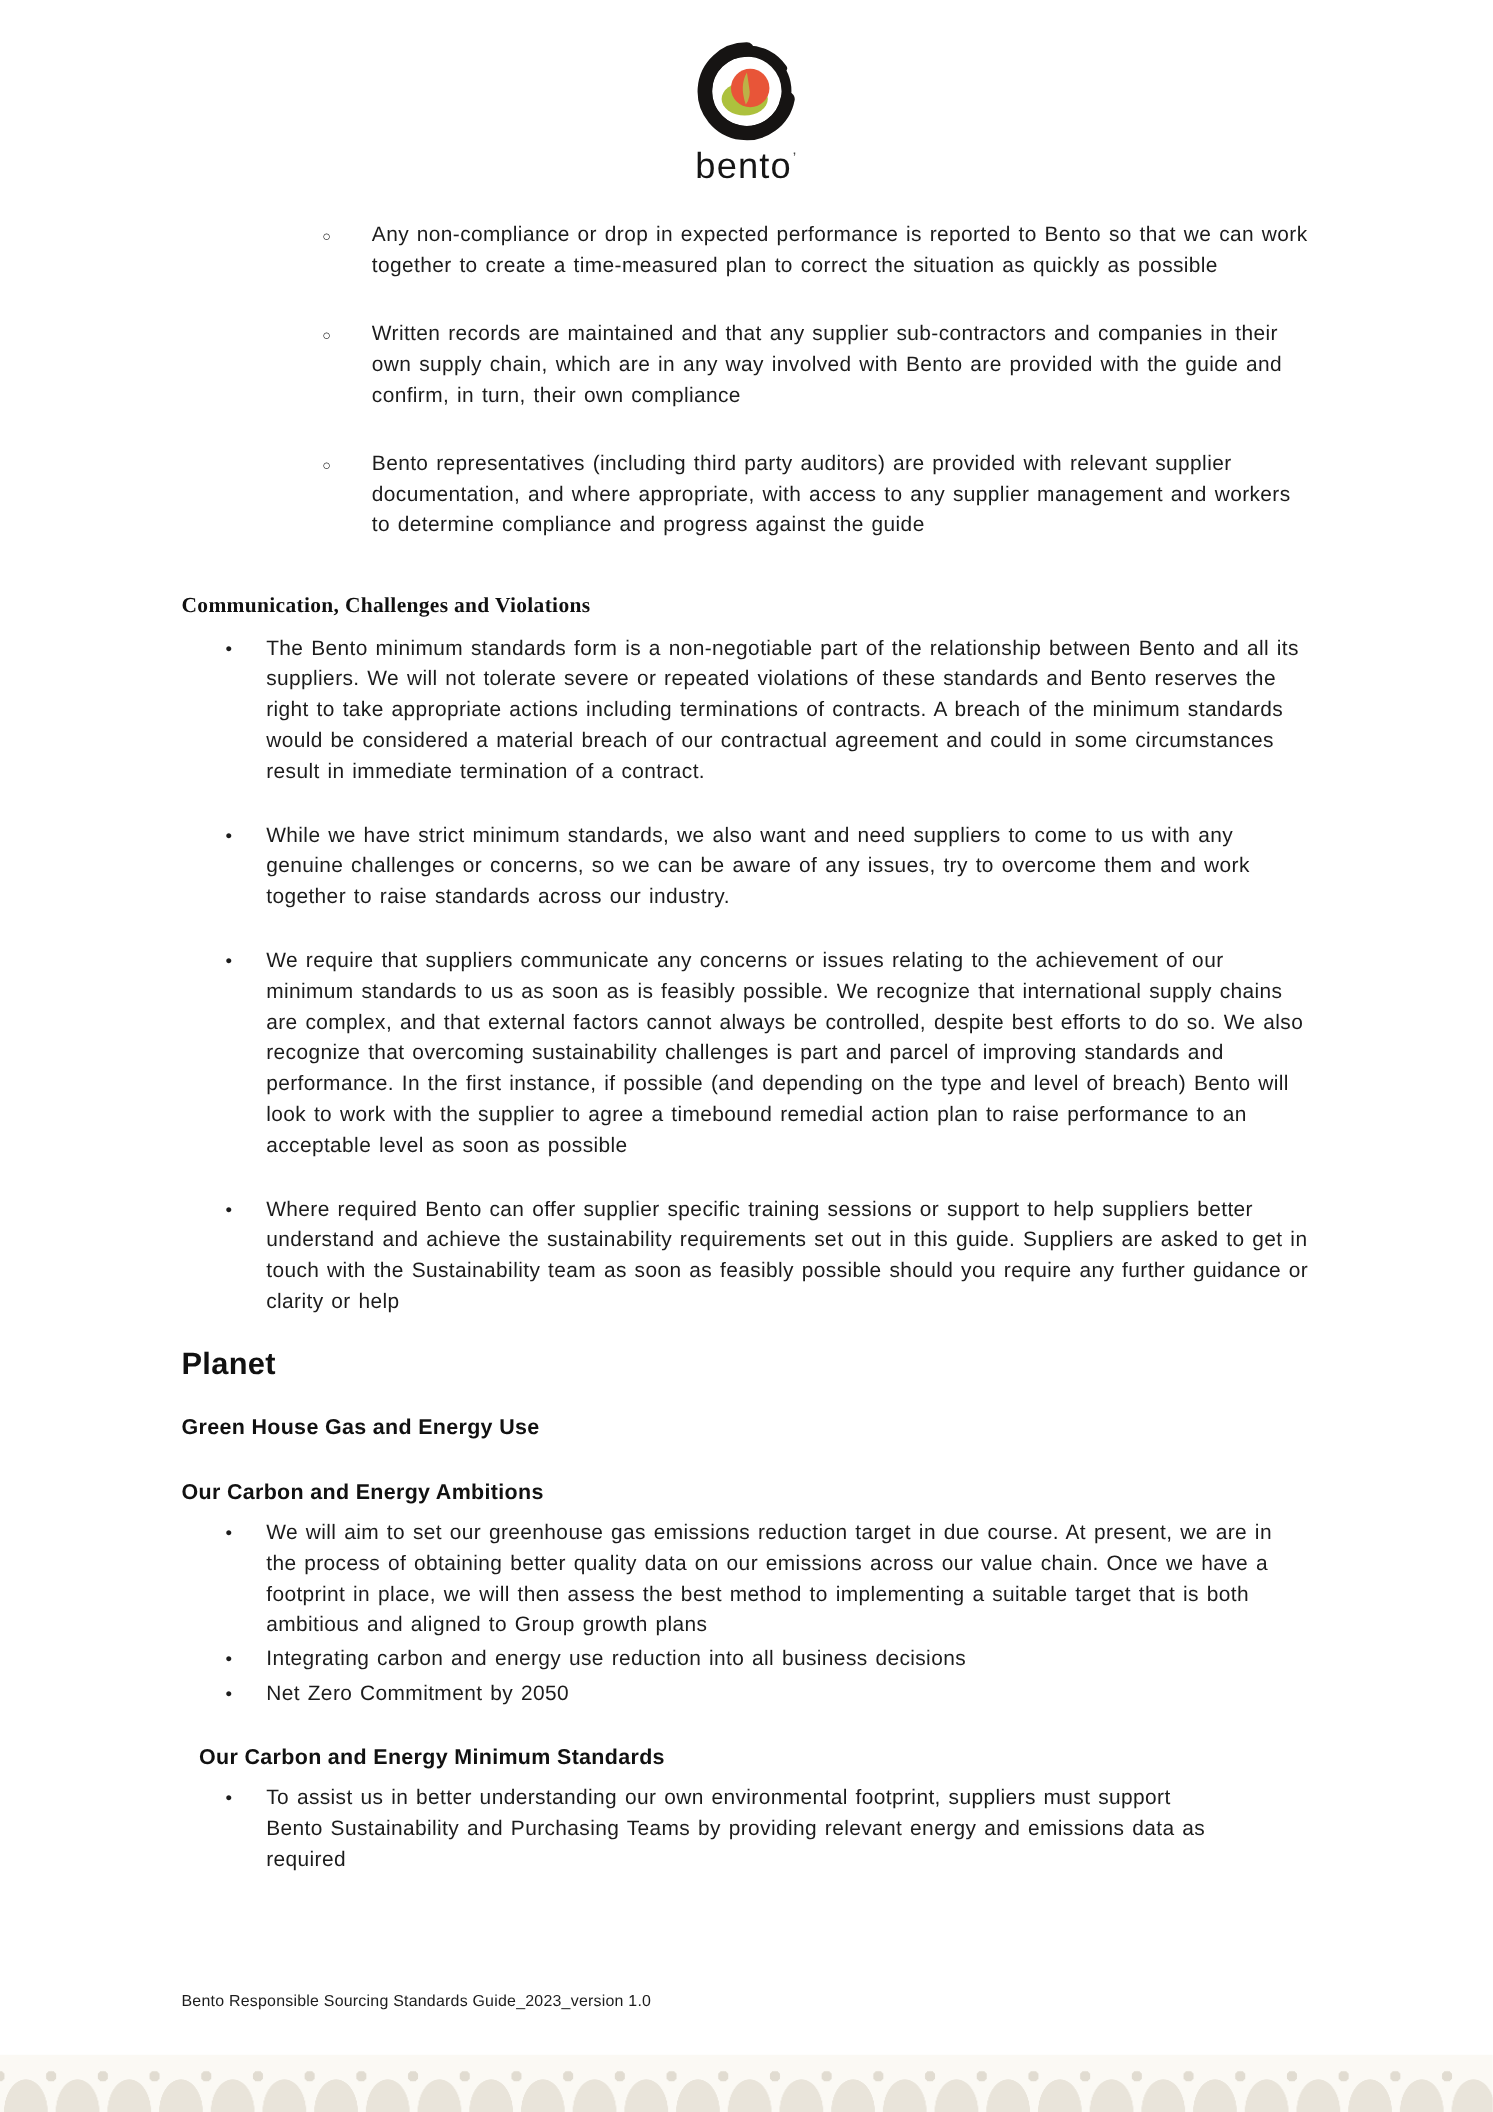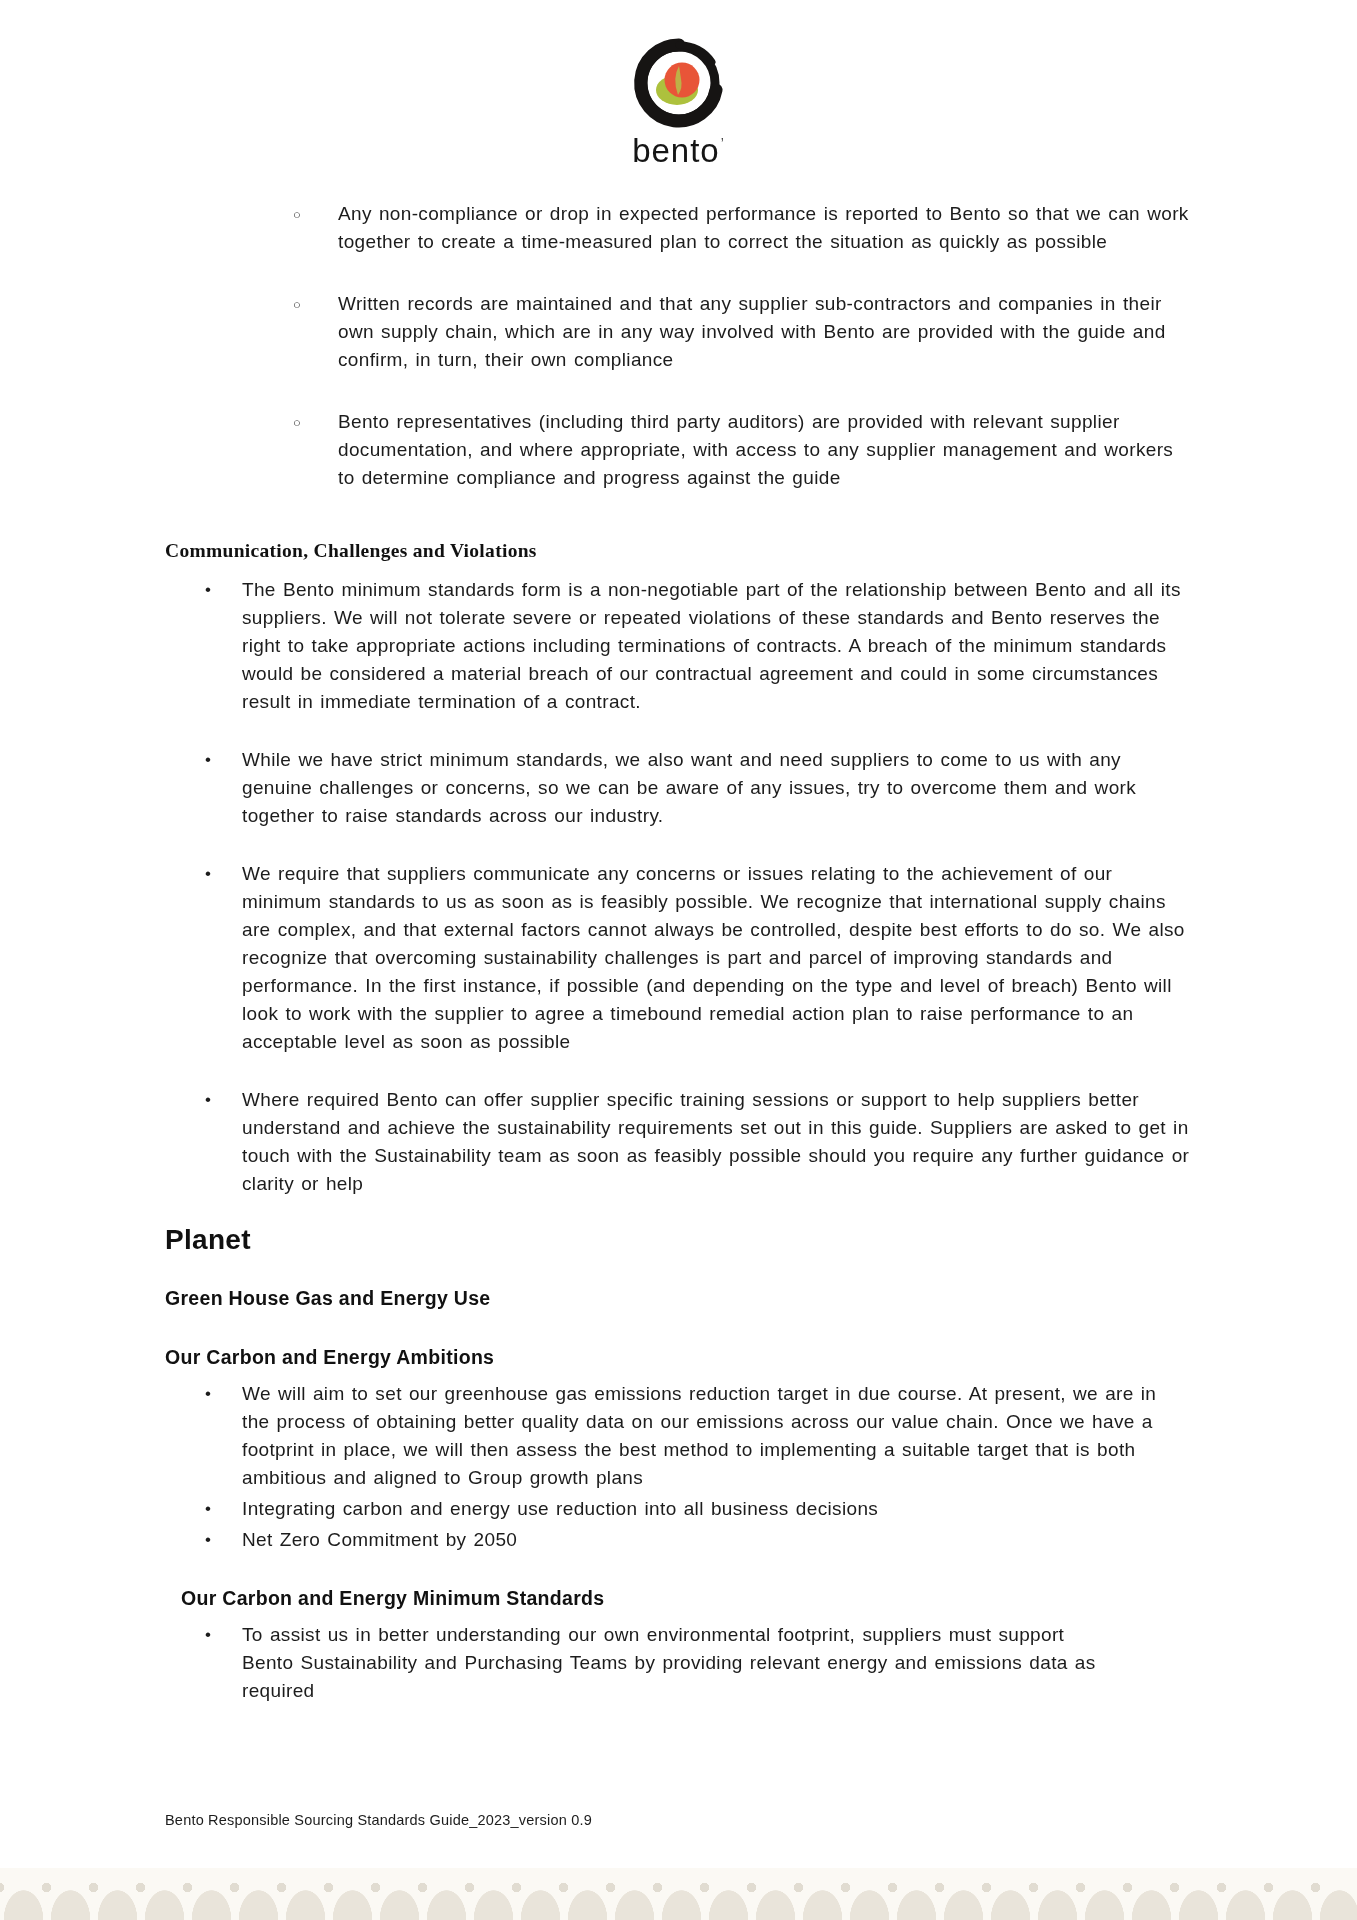--- a/index.html
+++ b/index.html
@@ -158,18 +158,18 @@
     <ul class="bullets minstd-bullets">
       <li>
         <span class="marker">•</span>
         <span class="li-text">To assist us in better understanding our own environmental footprint, suppliers must support Bento Sustainability and Purchasing Teams by providing relevant energy and emissions data as required</span>
       </li>
     </ul>
 
   </main>
 
   <footer class="doc-footer">
-    <span>Bento Responsible Sourcing Standards Guide_2023_version 0.9</span>
+    <span>Bento Responsible Sourcing Standards Guide_2023_version 1.0</span>
   </footer>
 
   <div class="decor-strip"></div>
 
 </div>
 
 </body></html>

